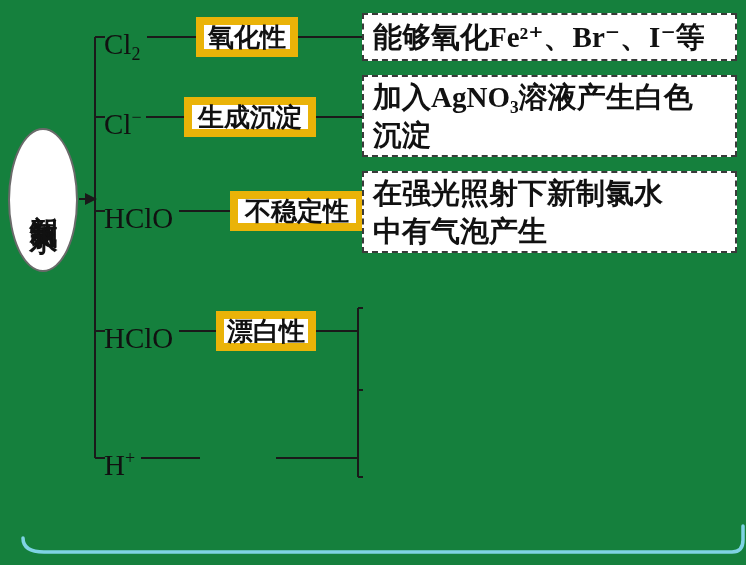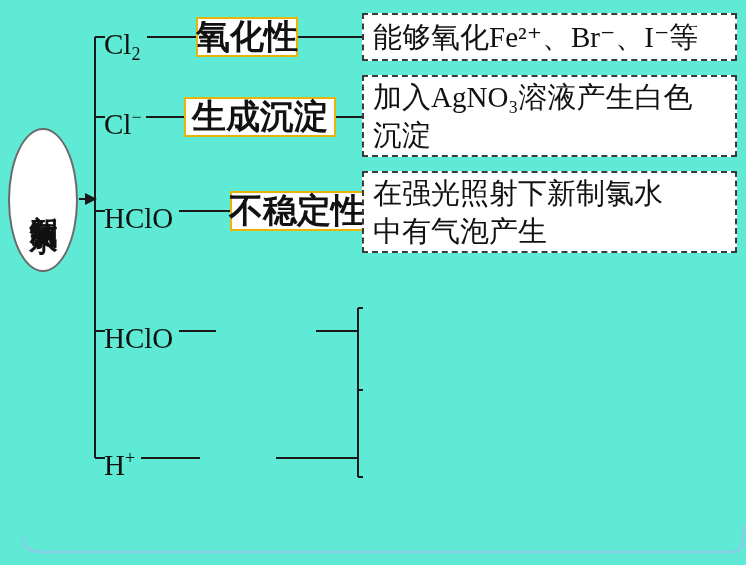--- a/index.html
+++ b/index.html
@@ -1,40 +1,40 @@
 <!DOCTYPE html>
 <html><head>
 <meta charset="utf-8">
 <style>
   * { margin:0; padding:0; box-sizing:border-box; }
   html,body { background:#ffffff; }
   body { font-family:"Liberation Serif","DejaVu Serif",serif; }
-  .stage { position:relative; width:746px; height:565px; background:#5eead4; overflow:hidden; }
+  .stage { position:relative; width:746px; height:565px; background:#15803d; overflow:hidden; }
   .lines { position:absolute; left:0; top:0; }
   .ln line { stroke:#1a1a1a; stroke-width:2; }
   .arrowhead { fill:#1a1a1a; stroke:none; }
   .frame { fill:none; stroke:#7fd3e4; stroke-width:3.5; stroke-linecap:round; }
 
   .root-ellipse { position:absolute; left:8px; top:128px; width:70px; height:144px;
     border:2px solid #6a6a6a; border-radius:50%; background:#fff;
     display:flex; align-items:center; justify-content:center; }
   .root-text { writing-mode:vertical-rl; text-orientation:upright;
     font-family:"Liberation Sans","DejaVu Sans",sans-serif; font-weight:700;
     font-size:28px; letter-spacing:4px; line-height:1; color:#111; }
 
   .species { position:absolute; height:38px; line-height:38px; font-size:29px; color:#111; white-space:nowrap; }
   .species sub, .species sup { font-size:0.62em; }
 
-  .pbox { position:absolute; height:40px; border:2px solid #eab308; background:#fff;
+  .pbox { position:absolute; height:40px; border:8px solid #eab308; background:#fff;
     display:flex; align-items:center; justify-content:center;
-    font-size:34px; font-weight:600; color:#111; white-space:nowrap; }
+    font-size:26px; font-weight:600; color:#111; white-space:nowrap; }
 
   .dbox { position:absolute; width:375px; border:2px dashed #3a3a3a; background:#fff;
     display:flex; align-items:center; padding:0 9px;
-    font-size:29px; line-height:38px; font-weight:400; color:#111; white-space:pre-line; }
+    font-size:29px; line-height:38px; font-weight:700; color:#111; white-space:pre-line; }
 </style>
 </head>
 <body>
 
 <div class="stage">
 
   <svg class="lines" width="746" height="565" viewBox="0 0 746 565">
     <path class="frame" d="M23 538 Q23 552 44 552 L732 552 Q743 552 743 540 L743 526"></path>
     <g class="ln">
 
@@ -74,25 +74,28 @@
 
   <div class="species" style="left:104px;top:18px"><span>Cl</span><sub>2</sub><sup></sup></div>
   <div class="species" style="left:104px;top:98px"><span>Cl</span><sub></sub><sup>−</sup></div>
   <div class="species" style="left:104px;top:192px"><span>HClO</span><sub></sub><sup></sup></div>
   <div class="species" style="left:104px;top:312px"><span>HClO</span><sub></sub><sup></sup></div>
   <div class="species" style="left:104px;top:439px"><span>H</span><sub></sub><sup>+</sup></div>
 
   <div class="pbox" style="left:196px;top:17px;width:102px">
       <span>氧化性</span>
     </div>
-  <div class="pbox" style="left:184px;top:97px;width:152px">
+  <div class="pbox" style="left:184px;top:97px;width:132px">
       <span>生成沉淀</span>
     </div>
   <div class="pbox" style="left:230px;top:191px;width:134px">
       <span>不稳定性</span>
+    </div>
+  <div class="pbox" style="left:216px;top:311px;width:100px">
+      <span>漂白性</span>
     </div>
 
   <div class="dbox" style="left:362px;top:13px;height:48px"><span>能够氧化Fe²⁺、Br⁻、I⁻等</span></div>
   <div class="dbox" style="left:362px;top:75px;height:82px"><span>加入AgNO₃溶液产生白色
 沉淀</span></div>
   <div class="dbox" style="left:362px;top:171px;height:82px"><span>在强光照射下新制氯水
 中有气泡产生</span></div>
 
 </div>
 

